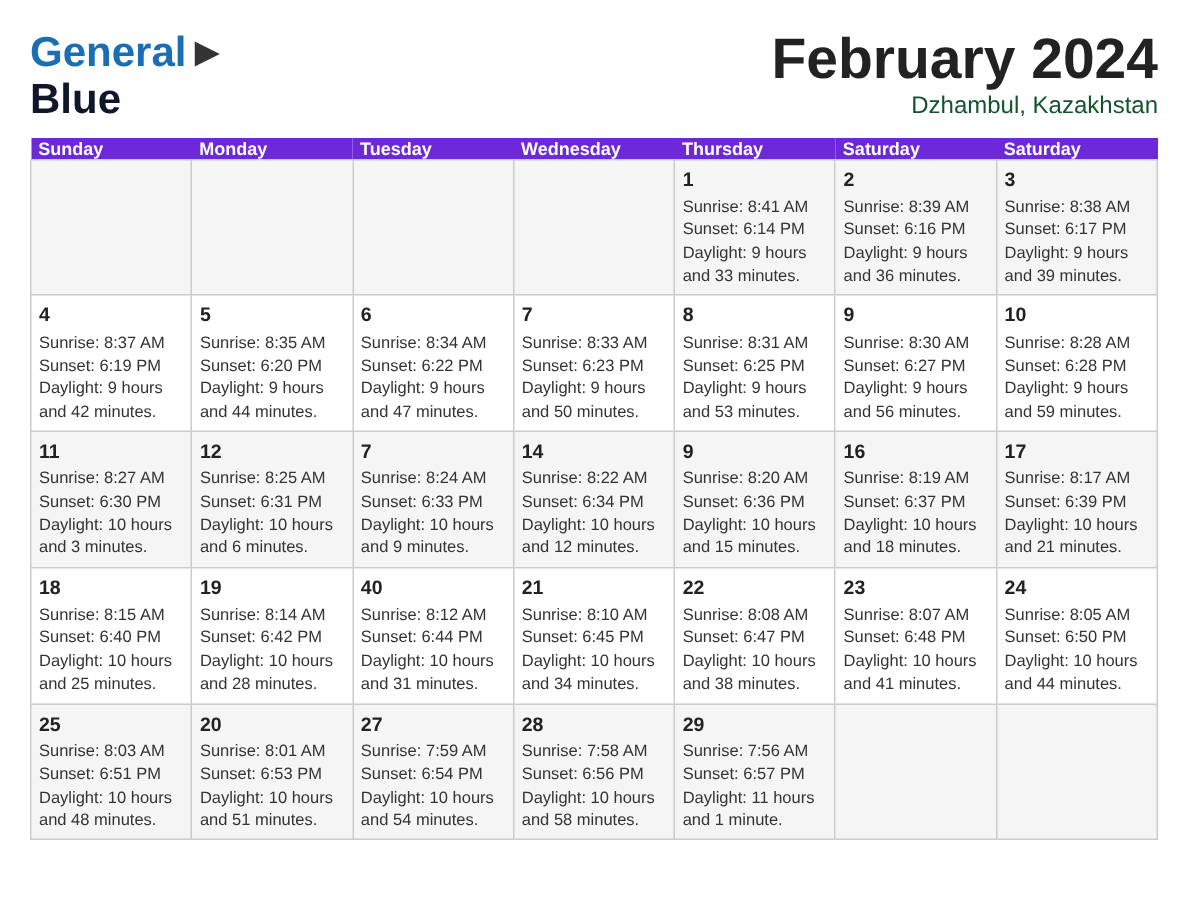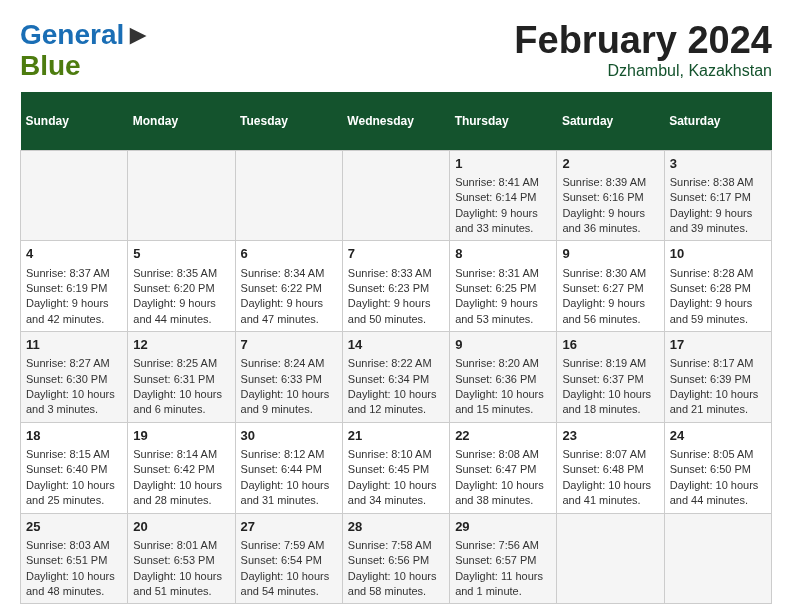--- a/index.html
+++ b/index.html
@@ -41,23 +41,23 @@
     .subtitle {
       font-size: 16px;
       color: #14532d;
     }
     table {
       width: 100%;
       border-collapse: collapse;
       font-size: 11px;
     }
     thead tr th {
-      background-color: #14532d;
+      background-color: #6d28d9;
       color: #fff;
-      padding: 22px 5px;
+      padding: 0 5px;
       text-align: left;
       font-size: 12px;
       font-weight: bold;
     }
     tbody tr td {
       border: 1px solid #ccc;
       vertical-align: top;
       padding: 4px 5px;
       width: calc(100% / 7);
       min-height: 80px;
@@ -81,21 +81,21 @@
     }
   </style>
 </head>
 <body>
 
 <div class="header">
   <div class="logo">
     <div>
       <div class="logo-text">
         <span>General</span>►
-        <br><span style="color:#4d7c0f;">Blue</span>
+        <br><span style="color:#0f172a;">Blue</span>
       </div>
     </div>
   </div>
   <div class="title-block">
     <div class="month-title">February 2024</div>
     <div class="subtitle">Dzhambul, Kazakhstan</div>
   </div>
 </div>
 
 <table>
@@ -192,21 +192,21 @@
       <tr>
         <td>
           <div class="day-num">18</div>
           <div class="day-info">Sunrise: 8:15 AM<br>Sunset: 6:40 PM<br>Daylight: 10 hours<br>and 25 minutes.</div>
         </td>
         <td>
           <div class="day-num">19</div>
           <div class="day-info">Sunrise: 8:14 AM<br>Sunset: 6:42 PM<br>Daylight: 10 hours<br>and 28 minutes.</div>
         </td>
         <td>
-          <div class="day-num">30</div>
+          <div class="day-num">40</div>
           <div class="day-info">Sunrise: 8:12 AM<br>Sunset: 6:44 PM<br>Daylight: 10 hours<br>and 31 minutes.</div>
         </td>
         <td>
           <div class="day-num">21</div>
           <div class="day-info">Sunrise: 8:10 AM<br>Sunset: 6:45 PM<br>Daylight: 10 hours<br>and 34 minutes.</div>
         </td>
         <td>
           <div class="day-num">22</div>
           <div class="day-info">Sunrise: 8:08 AM<br>Sunset: 6:47 PM<br>Daylight: 10 hours<br>and 38 minutes.</div>
         </td>

